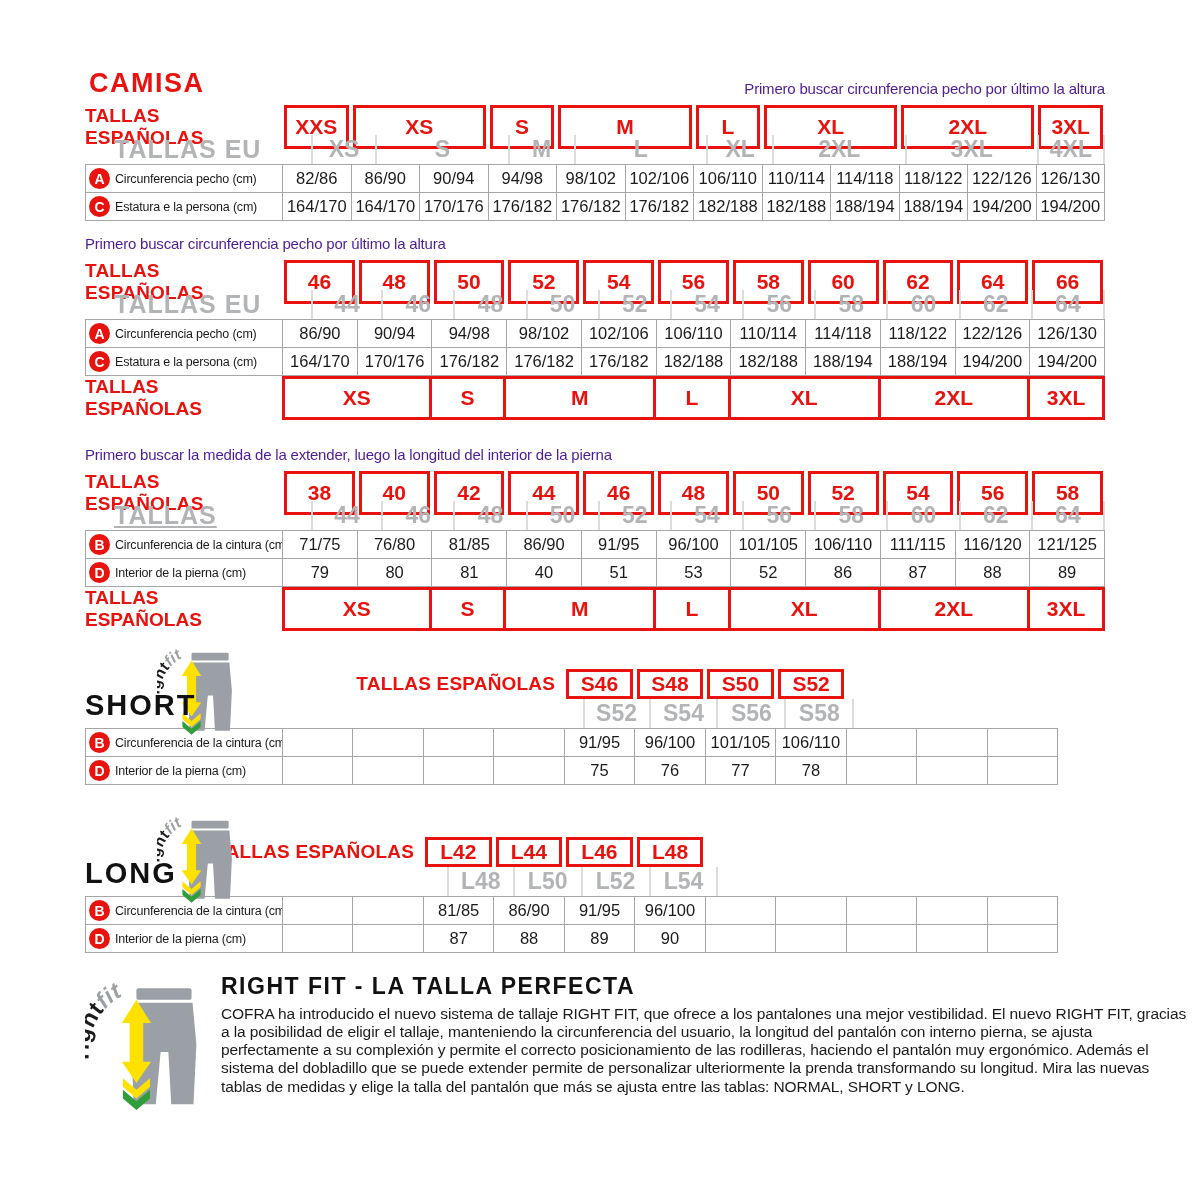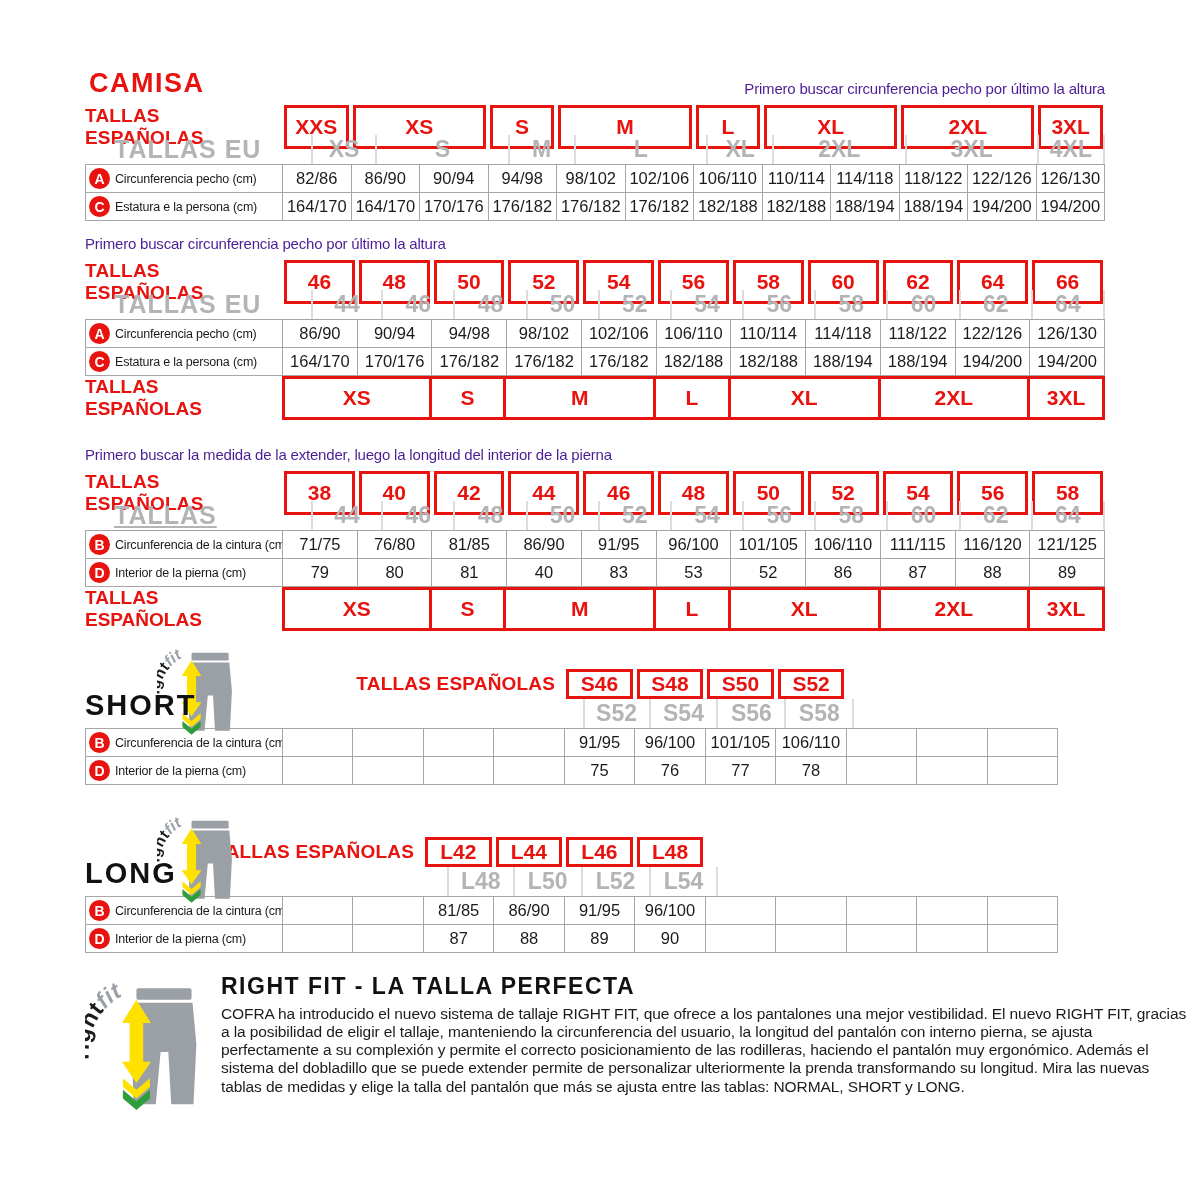--- a/index.html
+++ b/index.html
@@ -351,21 +351,21 @@
             </div>
             <div class="trow data" style="grid-template-columns: 197px repeat(11, 1fr);">
               <div class="lab" style="grid-column: 1 / span 1;">
                 <span class="bicon">D</span>
                 <span>Interior de la pierna (cm)</span>
               </div>
               <div class="c first">79</div>
               <div class="c">80</div>
               <div class="c">81</div>
               <div class="c">40</div>
-              <div class="c">83</div>
+              <div class="c">51</div>
               <div class="c">53</div>
               <div class="c">52</div>
               <div class="c">86</div>
               <div class="c">87</div>
               <div class="c">88</div>
               <div class="c last">89</div>
             </div>
           </div>
           <div class="trow letters" style="grid-template-columns: 197px repeat(11, 1fr);">
             <div class="lab" style="grid-column: 1 / span 1;">

